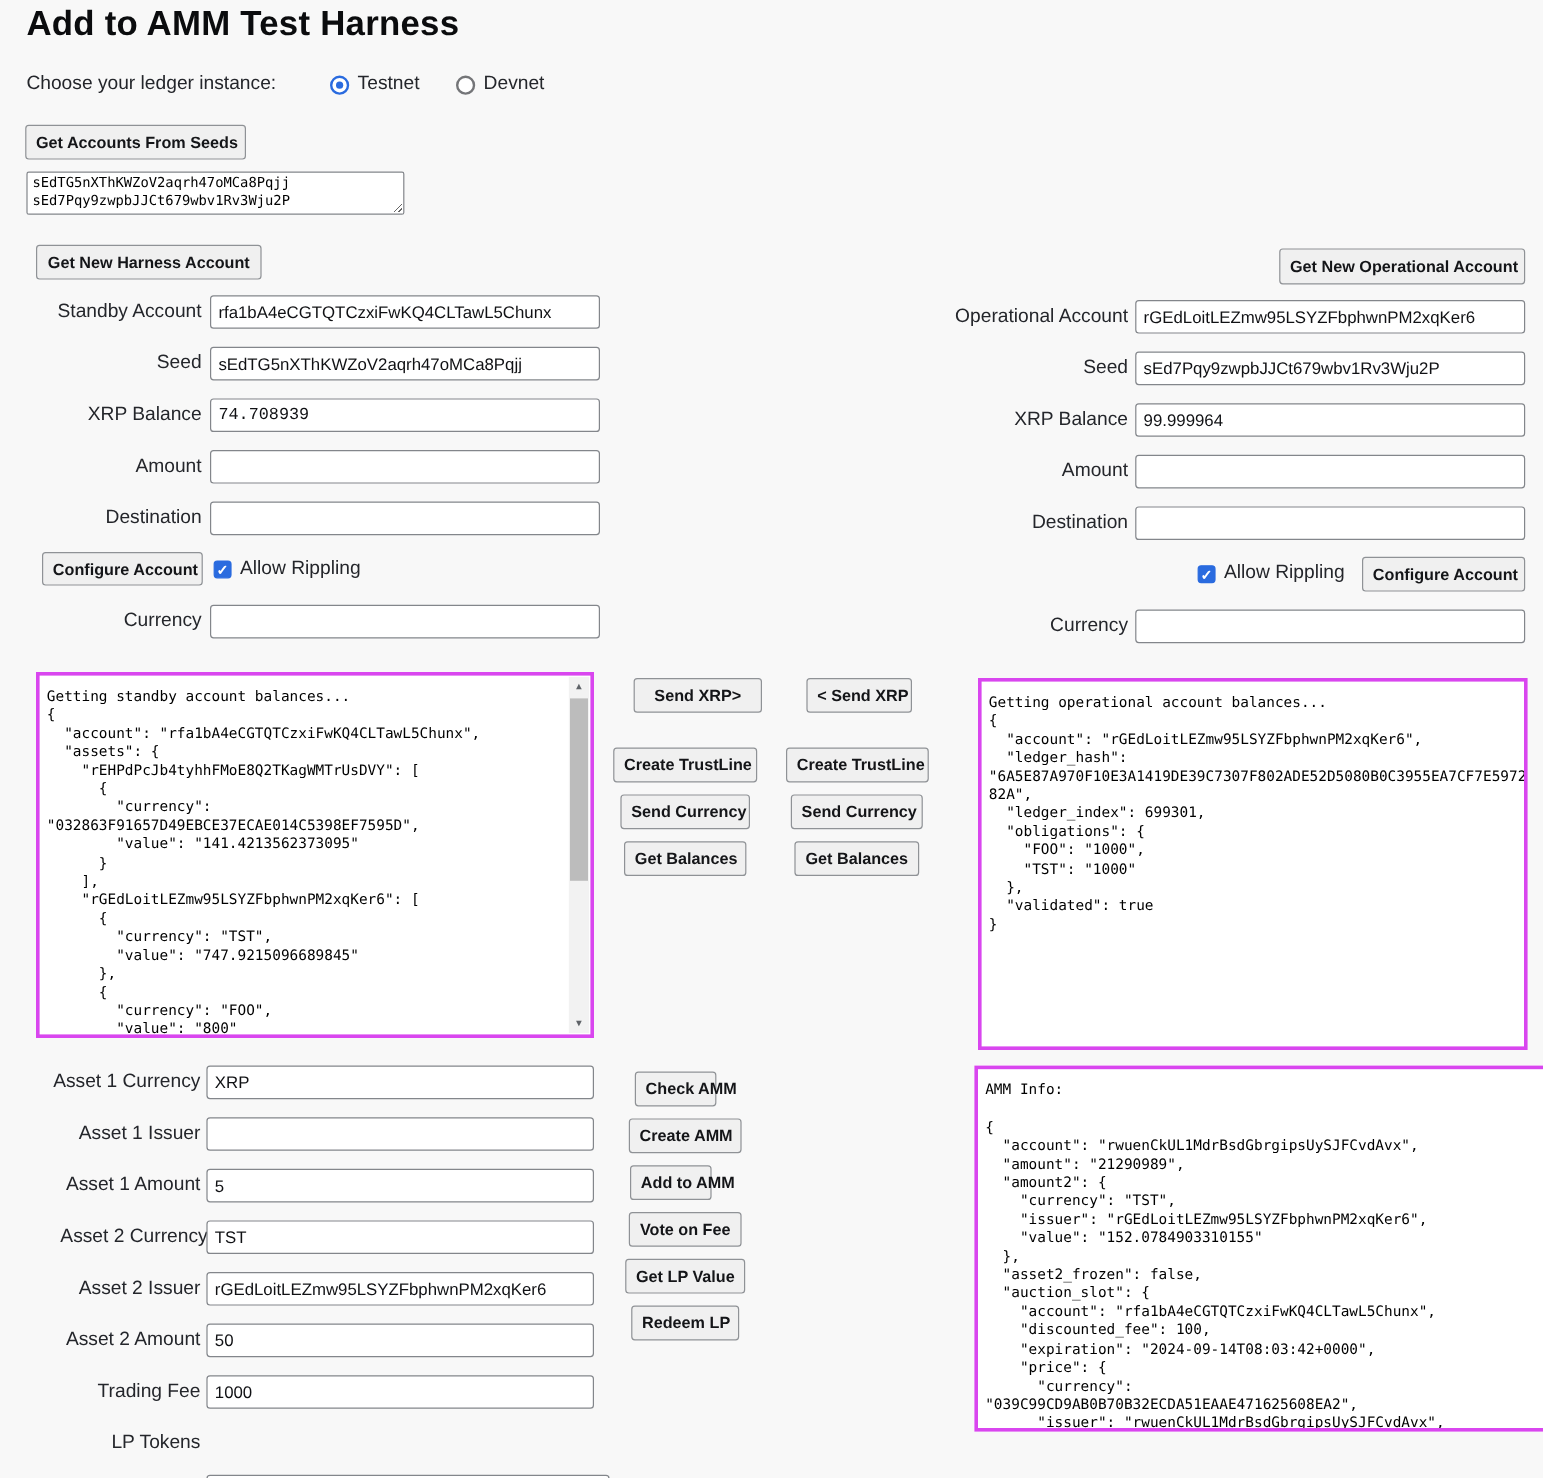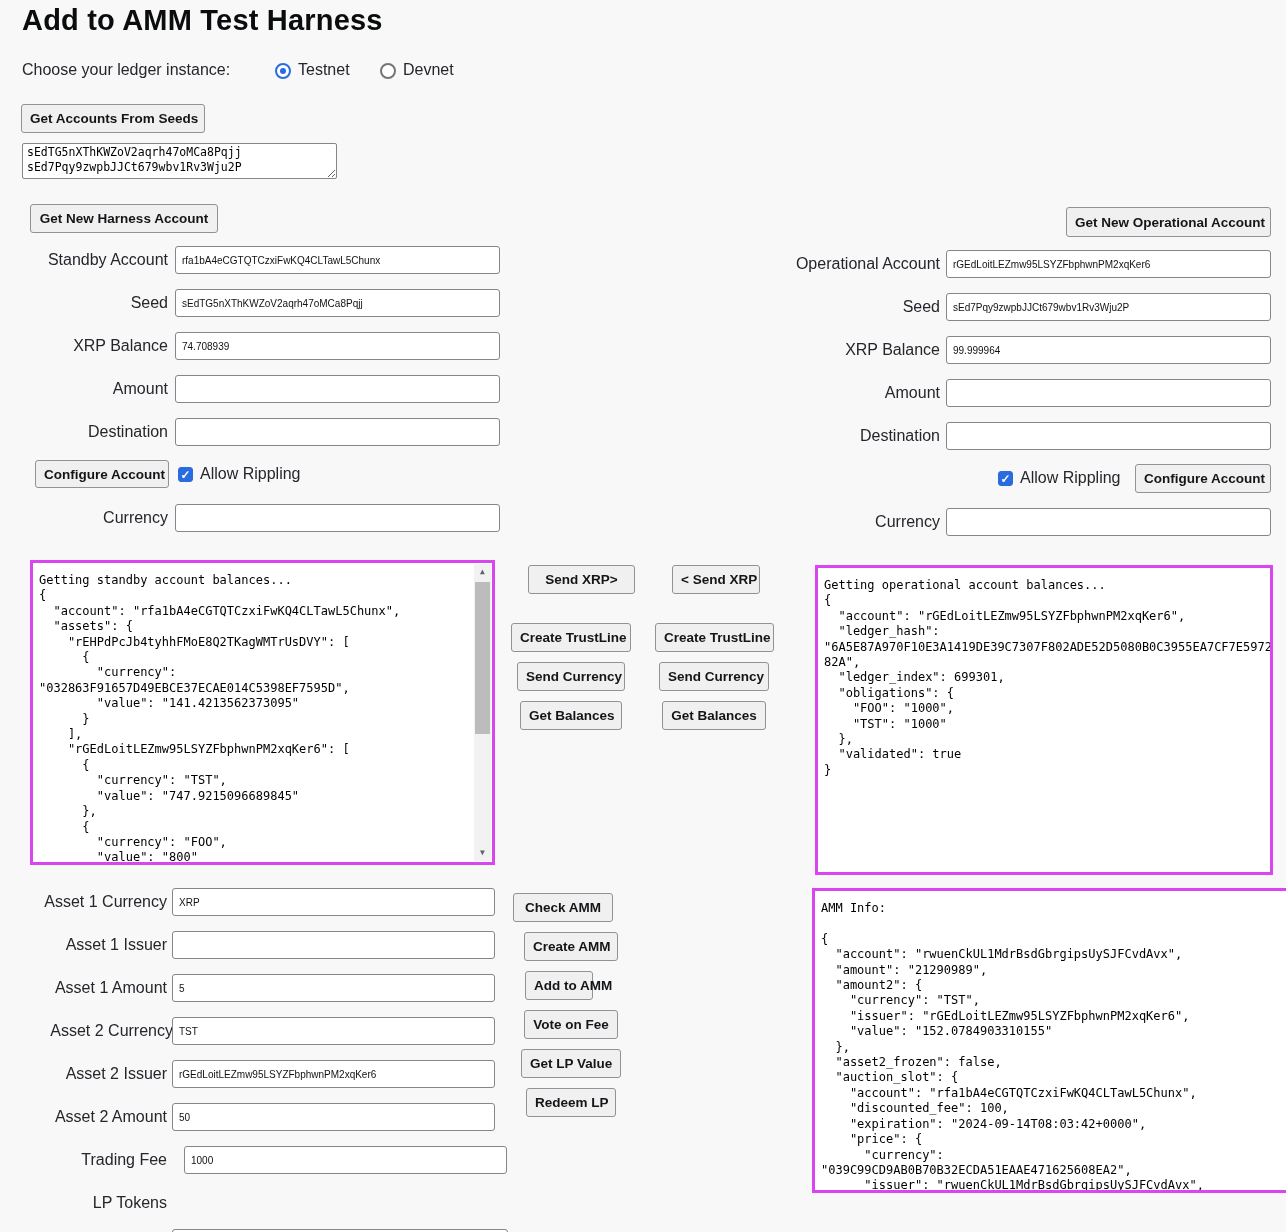--- a/index.html
+++ b/index.html
@@ -1,21 +1,21 @@
 <!DOCTYPE html>
 <html><head>
 <meta charset="utf-8">
 <style>
   *{box-sizing:border-box;margin:0;padding:0}
   html,body{width:1286px;height:1232px}
   body{position:relative;background:#f8f8f8;font-family:"Liberation Sans",sans-serif;color:#1d1f23;overflow:hidden}
   h1{position:absolute;left:22px;top:4px;font-size:29px;font-weight:700;color:#0b0c0e;letter-spacing:.2px}
   .lbl{position:absolute;font-size:16px;color:#24262b;white-space:nowrap;line-height:28px}
   .r{text-align:right}
-  .inp{position:absolute;height:28px;background:#fff;border:1px solid #83868b;border-radius:3px;font-family:"Liberation Sans",sans-serif;font-size:10px;padding:0 6px;color:#101114;outline:none}
+  .inp{position:absolute;height:28px;background:#fff;border:1px solid #83868b;border-radius:3px;font-family:"Liberation Sans",sans-serif;font-size:14px;padding:0 6px;color:#101114;outline:none}
   .btn{position:absolute;height:29px;background:#f0f0f0;border:1px solid #8f9296;border-radius:3px;font-family:"Liberation Sans",sans-serif;font-size:13.5px;font-weight:700;color:#141518;padding:0 8px;cursor:pointer;white-space:nowrap}
   textarea.seeds{position:absolute;left:22px;top:143px;width:315px;height:36px;resize:both;background:#fff;border:1px solid #83868b;border-radius:2px;font-family:"DejaVu Sans Mono",monospace;font-size:11.5px;line-height:15px;padding:1px 4px;color:#000;overflow:hidden;outline:none}
   .mono-box{position:absolute;background:#fff;border:3px solid #d946ef;font-family:"DejaVu Sans Mono",monospace;font-size:12px;line-height:15.4px;color:#000;overflow:hidden}
   .mono-box pre{font:inherit;white-space:pre;padding:10px 6px 2px 6px}
   .sb{position:absolute;top:1px;right:1px;bottom:1px;width:17px;background:#f2f2f2}
   .sb .arr{position:absolute;left:0;width:17px;height:16px;color:#5f6368;font-size:8px;line-height:16px;text-align:center}
   .sb .arr.up{top:0}
   .sb .arr.dn{bottom:0}
   .sb .thumb{position:absolute;left:1px;width:15px;background:#bcbcbc}
   .radio{position:absolute;width:16px;height:16px;border:2px solid #747578;border-radius:50%;background:#fff}
@@ -40,21 +40,21 @@
 <textarea class="seeds" spellcheck="false" style="">sEdTG5nXThKWZoV2aqrh47oMCa8Pqjj
 sEd7Pqy9zwpbJJCt679wbv1Rv3Wju2P</textarea>
 
 <button class="btn" style="left:30px;top:204px;width:188px">Get New Harness Account</button>
 
 <span class="lbl r" style="left:0;top:246px;width:168px">Standby Account</span>
 <input class="inp" style="left: 175px; top: 246px; width: 325px;" value="rfa1bA4eCGTQTCzxiFwKQ4CLTawL5Chunx">
 <span class="lbl r" style="left:0;top:289px;width:168px">Seed</span>
 <input class="inp" style="left: 175px; top: 289px; width: 325px;" value="sEdTG5nXThKWZoV2aqrh47oMCa8Pqjj">
 <span class="lbl r" style="left:0;top:332px;width:168px">XRP Balance</span>
-<input class="inp" style="left: 175px; top: 332px; width: 325px;" value="74.708939">
+<input class="inp" style="left: 175px; top: 332px; width: 325px; font-family: Liberation Mono, monospace;" value="74.708939">
 <span class="lbl r" style="left:0;top:375px;width:168px">Amount</span>
 <input class="inp" style="left: 175px; top: 375px; width: 325px;" value="">
 <span class="lbl r" style="left:0;top:418px;width:168px">Destination</span>
 <input class="inp" style="left: 175px; top: 418px; width: 325px;" value="">
 
 <button class="btn" style="left:35px;top:460px;width:134px;height:28px">Configure Account</button>
 <span class="chk checked" style="left:178px;top:467px"></span>
 <span class="lbl" style="left:200px;top:460px">Allow Rippling</span>
 
 <span class="lbl r" style="left:0;top:504px;width:168px">Currency</span>
@@ -138,25 +138,25 @@
 <input class="inp" style="left: 172px; top: 931px; width: 323px;" value="">
 <span class="lbl r" style="left:0;top:974px;width:167px">Asset 1 Amount</span>
 <input class="inp" style="left: 172px; top: 974px; width: 323px;" value="5">
 <span class="lbl r" style="left:6px;top:1017px;width:167px">Asset 2 Currency</span>
 <input class="inp" style="left: 172px; top: 1017px; width: 323px;" value="TST">
 <span class="lbl r" style="left:0;top:1060px;width:167px">Asset 2 Issuer</span>
 <input class="inp" style="left: 172px; top: 1060px; width: 323px;" value="rGEdLoitLEZmw95LSYZFbphwnPM2xqKer6">
 <span class="lbl r" style="left:0;top:1103px;width:167px">Asset 2 Amount</span>
 <input class="inp" style="left: 172px; top: 1103px; width: 323px;" value="50">
 <span class="lbl r" style="left:0;top:1146px;width:167px">Trading Fee</span>
-<input class="inp" style="left: 172px; top: 1146px; width: 323px; margin-left: 12px;" value="1000">
+<input class="inp" style="left: 172px; top: 1146px; width: 323px;" value="1000">
 <span class="lbl r" style="left:0;top:1189px;width:167px">LP Tokens</span>
 <input class="inp" style="left: 172px; top: 1229px; width: 336px;" value="50000">
 
-<button class="btn" style="left:513px;top:893px;width:100px">Check AMM</button>
+<button class="btn" style="left:529px;top:893px;width:68px">Check AMM</button>
 <button class="btn" style="left:524px;top:932px;width:94px">Create AMM</button>
 <button class="btn" style="left:525px;top:971px;width:68px">Add to AMM</button>
 <button class="btn" style="left:524px;top:1010px;width:94px">Vote on Fee</button>
 <button class="btn" style="left:521px;top:1049px;width:100px">Get LP Value</button>
 <button class="btn" style="left:526px;top:1088px;width:90px">Redeem LP</button>
 
 <div class="mono-box" style="left:812px;top:888px;width:536px;height:305px">
   <pre>AMM Info: 
 
 {

